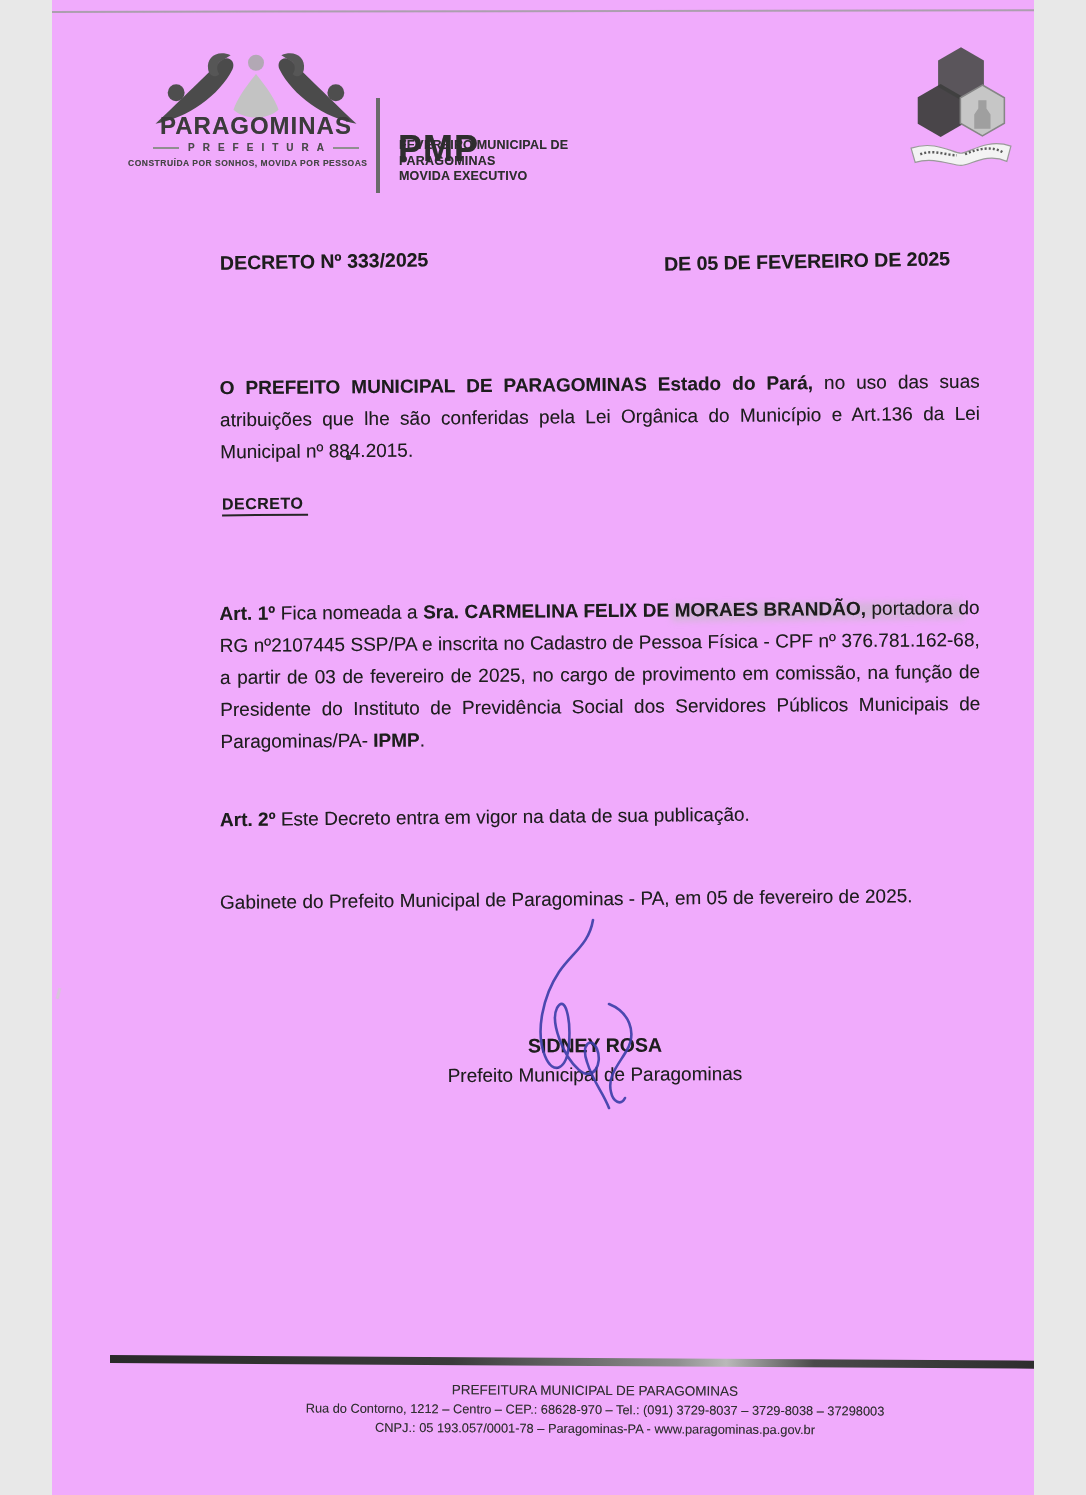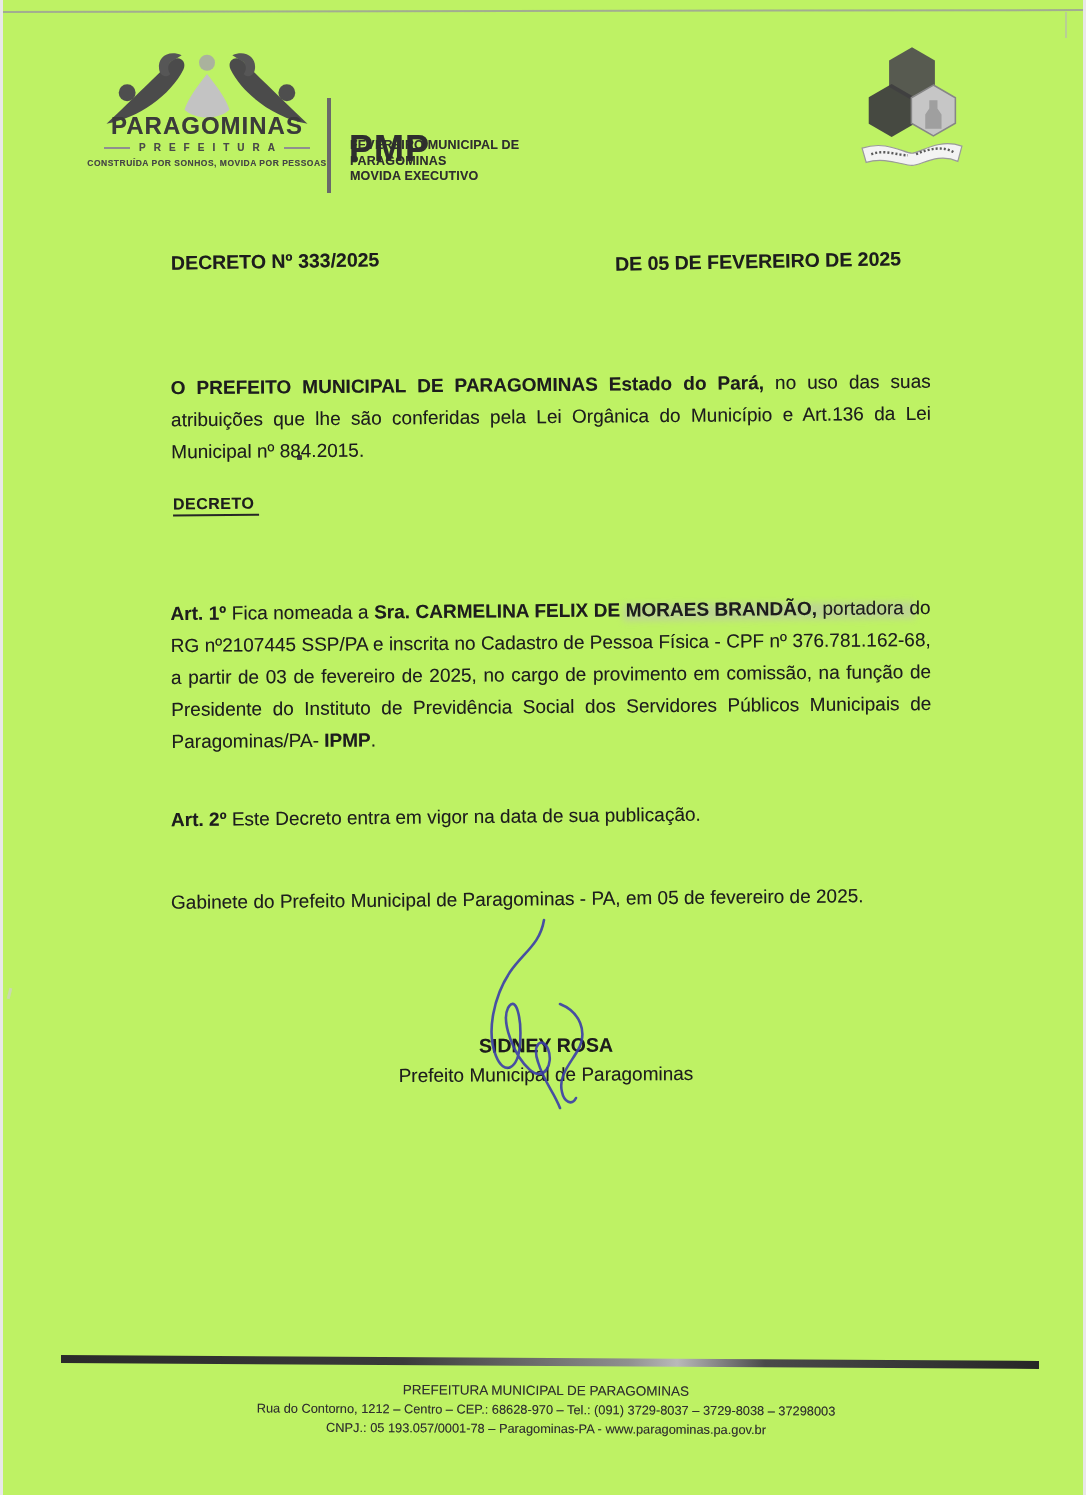--- a/index.html
+++ b/index.html
@@ -1,41 +1,41 @@
 <!DOCTYPE html>
 <html><head>
 <meta charset="utf-8">
 <style>
   html,body{margin:0;padding:0;background:#e8e8e8;}
   .page{
     position:relative;
-    width:1080px;height:1495px;
+    width:982px;height:1495px;
     margin:0 auto;
-    background:#bef264;
+    background:#f0abfc;
     overflow:hidden;
     font-family:"Liberation Sans", sans-serif;
     color:#1d1d1d;
   }
   .abs{position:absolute;}
   .doc-text{text-shadow:0 0 .5px rgba(40,40,40,.38);}
 
   
   .scan-topline{top:10px;left:0;width:1086px;height:2px;background:#9b9b9b;opacity:.8;transform:rotate(-.1deg);}
   .scan-rightline{top:12px;left:1062px;width:2px;height:26px;background:#b5b5b5;opacity:.6;}
   .scan-dot{top:455px;left:294px;width:5px;height:5px;background:#3c3c3c;border-radius:1px;}
   .scan-mark-left{top:988px;left:5px;width:3px;height:11px;background:#cfcfcf;opacity:.7;transform:rotate(14deg);}
   .scan-smudge{top:603px;left:620px;width:292px;height:17px;background:#bdbdbd;opacity:.5;filter:blur(3px);transform:rotate(-.5deg);}
 
   
   .logo-figs{top:48px;left:96px;width:216px;height:84px;}
   .logo-name{top:112px;left:96px;width:216px;text-align:center;font-size:24px;font-weight:800;letter-spacing:1px;color:#3b3b3b;}
   .logo-sub{top:142px;left:96px;width:216px;display:flex;align-items:center;justify-content:center;gap:1px;}
   .logo-sub .txt{font-size:10px;font-weight:700;letter-spacing:8px;color:#4a4a4a;text-indent:8px;}
   .logo-sub .dash{width:26px;height:2px;background:#8f8f8f;}
-  .logo-tag{top:158px;left:76px;width:256px;text-align:center;font-size:8.5px;font-weight:700;letter-spacing:.5px;color:#474747;}
+  .logo-tag{top:158px;left:76px;width:256px;font-size:8.5px;font-weight:700;letter-spacing:.5px;color:#474747;}
   .hdr-divider{top:98px;left:324px;width:4px;height:95px;background:#6a6a6a;}
   .org-acronym{top:92px;left:346px;font-size:36px;font-weight:800;letter-spacing:1px;color:#2e2e2e;margin-top:36px;}
   .org-lines{top:138px;left:347px;font-size:12.5px;font-weight:700;line-height:15.5px;letter-spacing:.2px;color:#2e2e2e;}
   .seal{top:42px;left:853px;width:112px;height:140px;}
 
   
   .title-left{top:250px;left:168px;font-size:19.5px;font-weight:700;transform:rotate(-.9deg);}
   .title-right{top:250px;left:612px;font-size:19.5px;font-weight:700;transform:rotate(-1.1deg);}
   .para{font-size:19px;line-height:32px;text-align:justify;width:760px;left:168px;}
   .preamble{top:350px;transform:rotate(-.5deg);}

